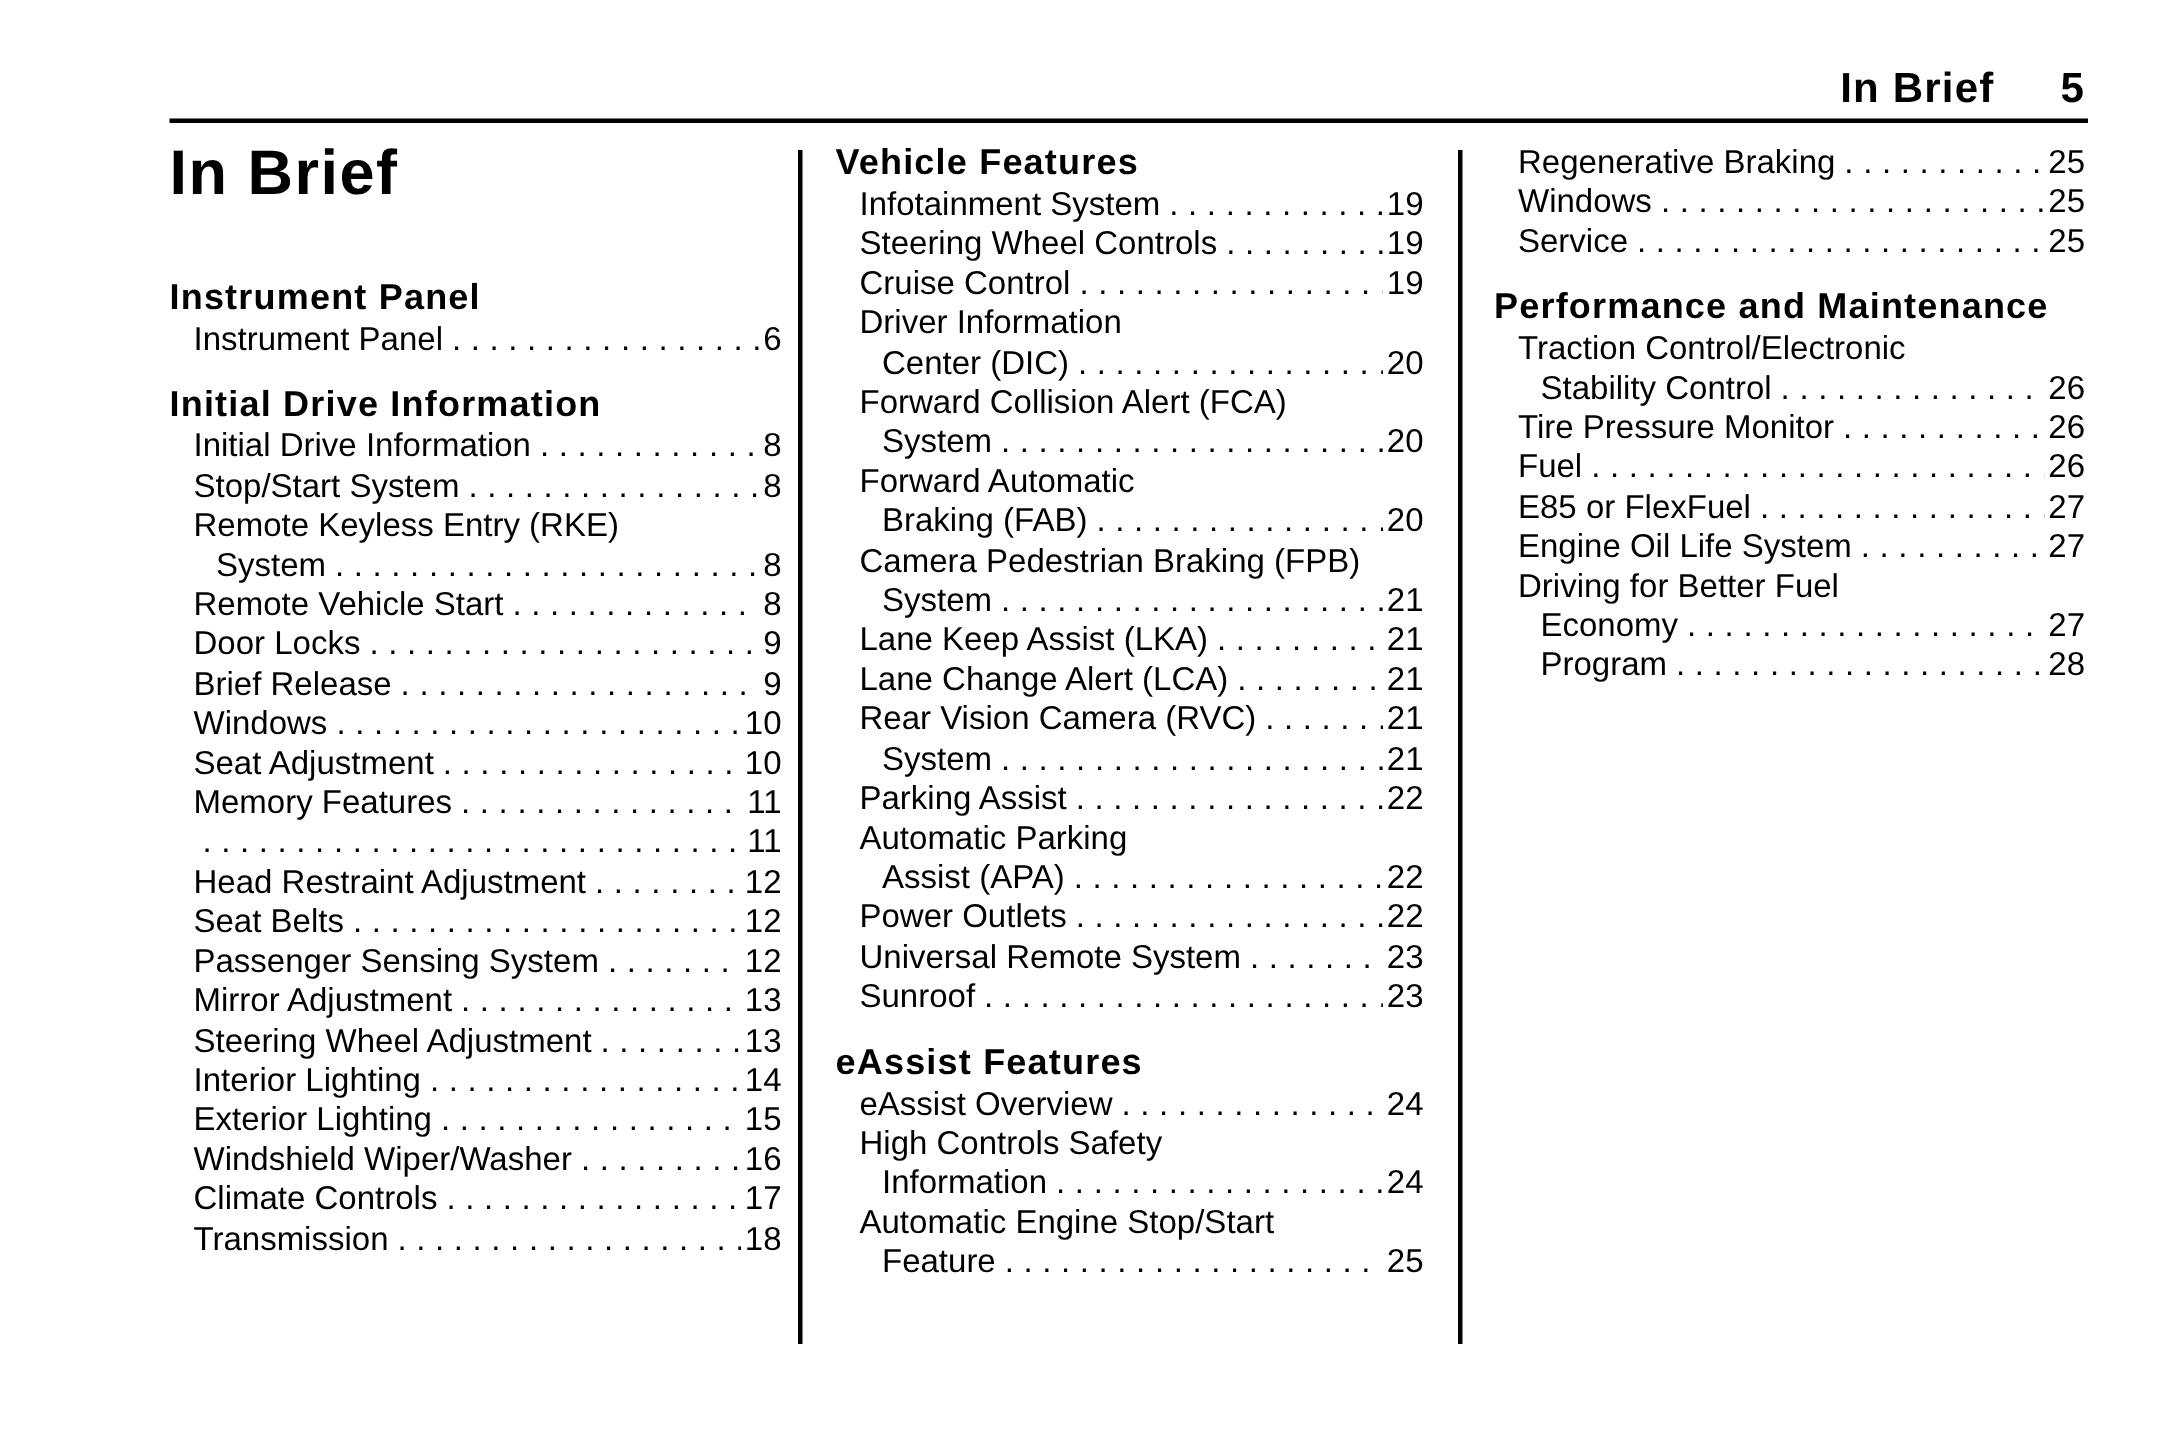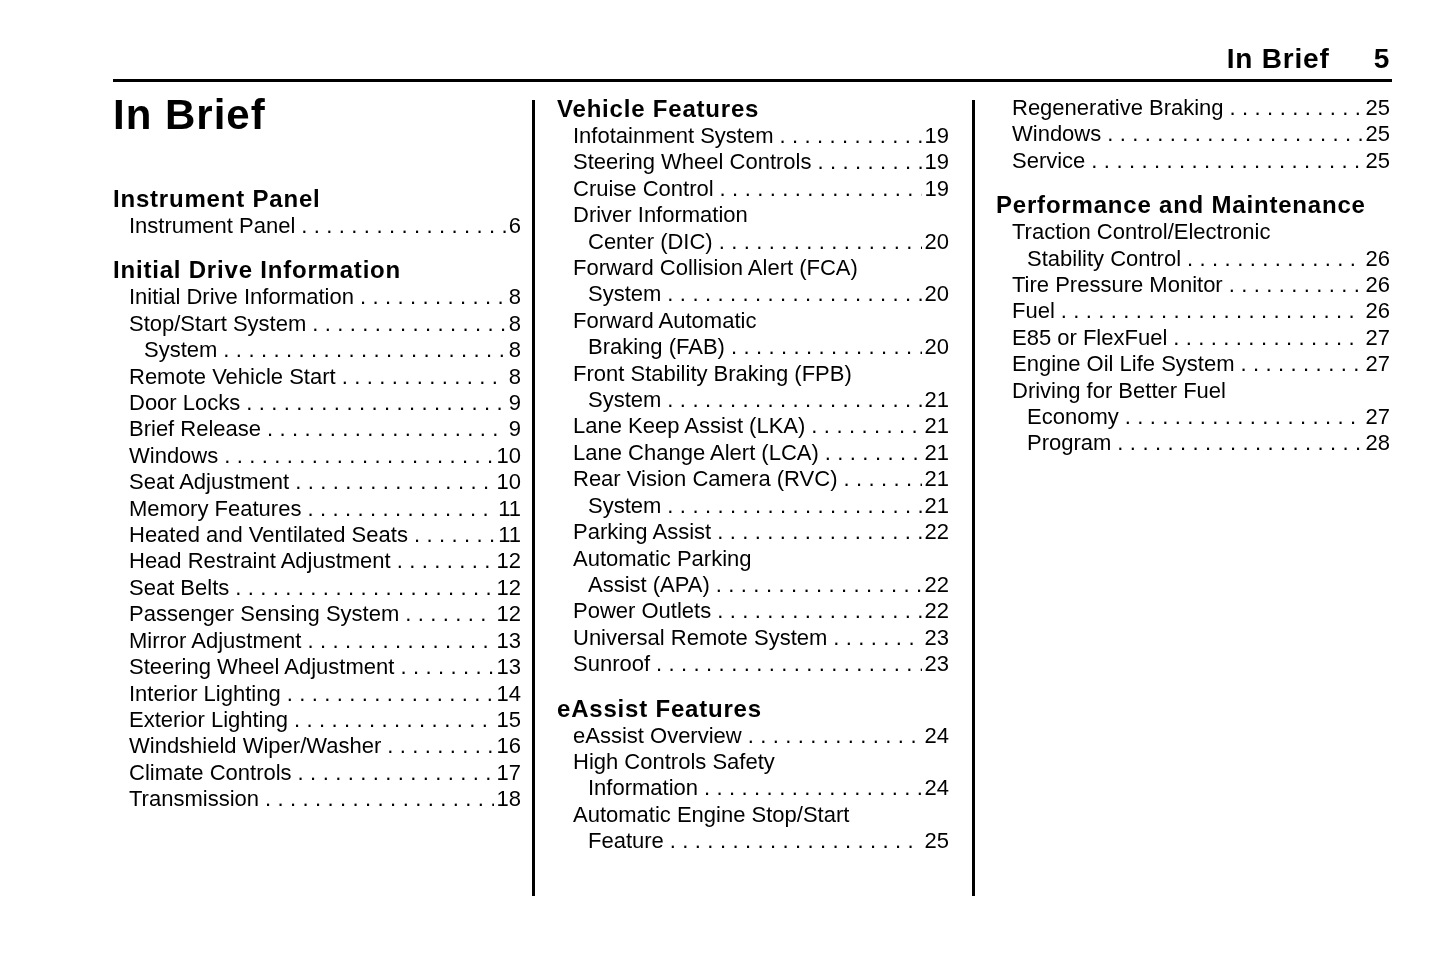--- a/index.html
+++ b/index.html
@@ -129,20 +129,21 @@
             <span class="toc-label">Initial Drive Information</span>
             <span class="leader"></span>
             <span class="toc-page">8</span>
           </div>
           <div class="toc-entry">
             <span class="toc-label">Stop/Start System</span>
             <span class="leader"></span>
             <span class="toc-page">8</span>
           </div>
           <div class="toc-wrap">
+            <div class="toc-line1">Remote Keyless Entry (RKE)</div>
             <div class="toc-entry cont">
               <span class="toc-label">System</span>
               <span class="leader"></span>
               <span class="toc-page">8</span>
             </div>
           </div>
           <div class="toc-entry">
             <span class="toc-label">Remote Vehicle Start</span>
             <span class="leader"></span>
             <span class="toc-page">8</span>
@@ -166,21 +167,20 @@
             <span class="toc-label">Seat Adjustment</span>
             <span class="leader"></span>
             <span class="toc-page">10</span>
           </div>
           <div class="toc-entry">
             <span class="toc-label">Memory Features</span>
             <span class="leader"></span>
             <span class="toc-page">11</span>
           </div>
           <div class="toc-entry">
-            <span class="toc-label">Heated and Ventilated Seats</span>
             <span class="leader"></span>
             <span class="toc-page">11</span>
           </div>
           <div class="toc-entry">
             <span class="toc-label">Head Restraint Adjustment</span>
             <span class="leader"></span>
             <span class="toc-page">12</span>
           </div>
           <div class="toc-entry">
             <span class="toc-label">Seat Belts</span>
@@ -270,21 +270,21 @@
           </div>
           <div class="toc-wrap">
             <div class="toc-line1">Forward Automatic</div>
             <div class="toc-entry cont">
               <span class="toc-label">Braking (FAB)</span>
               <span class="leader"></span>
               <span class="toc-page">20</span>
             </div>
           </div>
           <div class="toc-wrap">
-            <div class="toc-line1">Front Stability Braking (FPB)</div>
+            <div class="toc-line1">Camera Pedestrian Braking (FPB)</div>
             <div class="toc-entry cont">
               <span class="toc-label">System</span>
               <span class="leader"></span>
               <span class="toc-page">21</span>
             </div>
           </div>
           <div class="toc-entry">
             <span class="toc-label">Lane Keep Assist (LKA)</span>
             <span class="leader"></span>
             <span class="toc-page">21</span>

